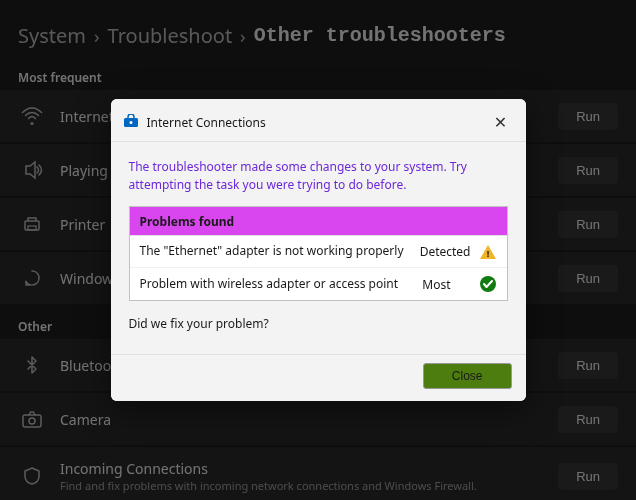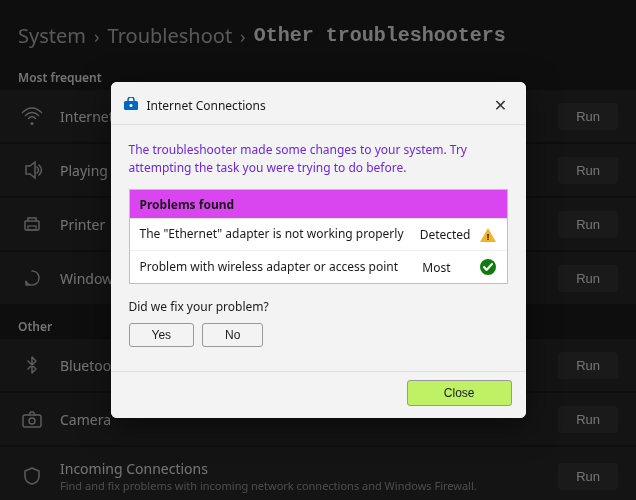--- a/index.html
+++ b/index.html
@@ -225,25 +225,25 @@
     }
 
     .dialog-footer {
       display: flex;
       justify-content: flex-end;
       padding: 8px 14px 12px 14px;
       border-top: 1px solid #e0e0e0;
       background: #f3f3f3;
     }
     .close-btn {
-      padding: 5px 36px;
+      padding: 5px 28px;
       font-size: 12px;
       cursor: pointer;
       border: 1px solid #999;
-      background: #bef264;
+      background: #4d7c0f;
       color: #1a1a1a;
       border-radius: 3px;
     }
 
     
     svg { display: block; }
   </style>
 </head>
 <body>
 
@@ -382,23 +382,19 @@
             <svg width="18" height="18" viewBox="0 0 18 18">
               <circle cx="9" cy="9" r="8" fill="#107c10"></circle>
               <polyline points="5,9 7.5,12 13,6" stroke="white" stroke-width="2" fill="none" stroke-linecap="round" stroke-linejoin="round"></polyline>
             </svg>
           </div>
         </div>
       </div>
 
       
       <div class="fix-question">Did we fix your problem?</div>
-      <div class="fix-buttons">
-        <button class="fix-btn">Yes</button>
-        <button class="fix-btn">No</button>
-      </div>
     </div>
 
     <div class="dialog-footer">
       <button class="close-btn">Close</button>
     </div>
   </div>
 </div>
 
 </body></html>

